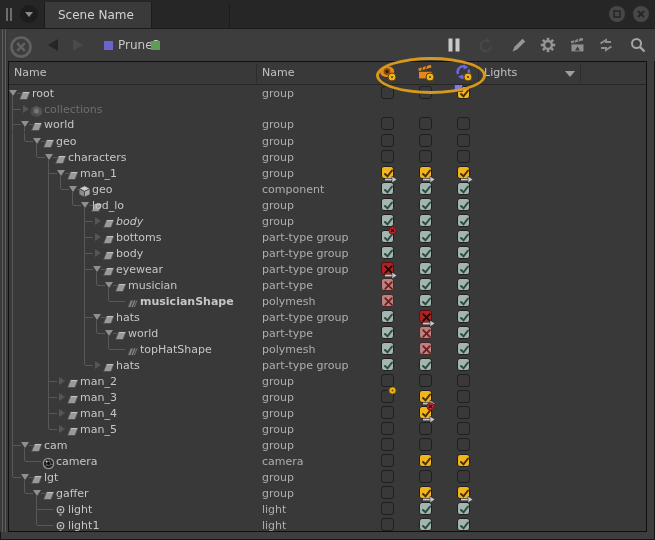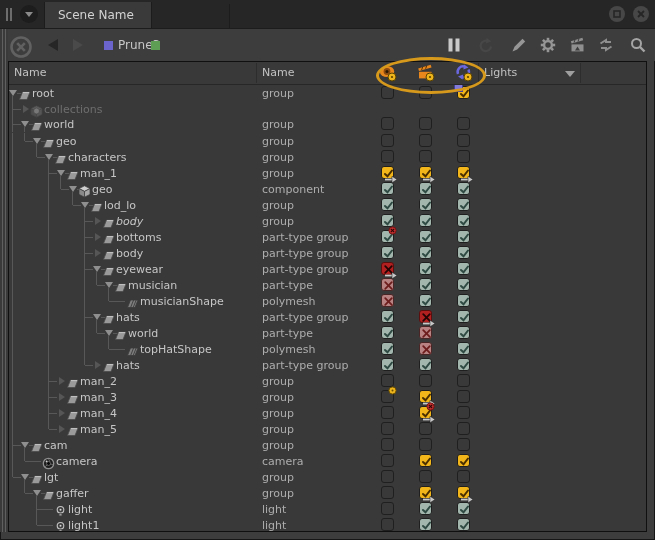--- a/index.html
+++ b/index.html
@@ -374,21 +374,21 @@
         <div class="gline" style="left: 39px; top: 0px; height: 16px;"></div>
         <div class="gline" style="left: 63px; top: 0px; height: 8px;"></div>
         <div class="hline" style="left: 64px; top: 8px; width: 8px;"></div>
         <div class="expander exp-open" style="left: 72px;"></div>
         <div class="gline" style="left: 75px; top: 11px; height: 5px;"></div>
         <div class="hline" style="left: 80px; top: 8px; width: 4px;"></div>
         <div class="nicon" style="left: 81px;"><svg width="13" height="13">
             <polygon points="1.5,10.5 4.5,3 12,3 9,10.5" fill="#9a9a9a" stroke="#4a4a4a" stroke-width="0.8"></polygon>
             <line x1="4.8" y1="3.6" x2="11.2" y2="3.6" stroke="#cfcfcf" stroke-width="0.9"></line>
           </svg></div>
-        <div class="nname" style="left: 95px;">lod_lo</div>
+        <div class="nname" style="left: 83px;">lod_lo</div>
         <div class="ntype">group</div>
         <div class="cb teal" style="left: 372px;">
           <svg width="15" height="15">
             <polyline points="4,8 6.5,10.3 11,4.5" fill="none" stroke-width="2" stroke-linecap="round" stroke="#2e4a42"></polyline>
           </svg>
         </div>
         <div class="cb teal" style="left: 410px;">
           <svg width="15" height="15">
             <polyline points="4,8 6.5,10.3 11,4.5" fill="none" stroke-width="2" stroke-linecap="round" stroke="#2e4a42"></polyline>
           </svg>
@@ -563,21 +563,21 @@
         <div class="gline" style="left: 3px; top: 0px; height: 16px;"></div>
         <div class="gline" style="left: 39px; top: 0px; height: 16px;"></div>
         <div class="gline" style="left: 75px; top: 0px; height: 16px;"></div>
         <div class="gline" style="left: 99px; top: 0px; height: 8px;"></div>
         <div class="hline" style="left: 100px; top: 8px; width: 16px;"></div>
         <div class="nicon" style="left: 117px;"><svg width="13" height="13">
             <polygon points="1.5,10.5 4.5,3 12,3 9,10.5" fill="#7e7e7e" stroke="#3a3a3a" stroke-width="0.8"></polygon>
             <line x1="4.6" y1="10.5" x2="7.6" y2="3" stroke="#3a3a3a" stroke-width="0.9"></line>
             <line x1="7.2" y1="10.5" x2="10.2" y2="3" stroke="#3a3a3a" stroke-width="0.9"></line>
           </svg></div>
-        <div class="nname" style="left: 131px;">musicianShape</div>
+        <div class="nname" style="left: 131px; font-weight: bold;">musicianShape</div>
         <div class="ntype">polymesh</div>
         <div class="cb pinkx" style="left: 372px;">
           <svg width="15" height="15">
             <line x1="4.2" y1="4.2" x2="10.8" y2="10.8" stroke="#6e1d1d" stroke-width="1.8" stroke-linecap="round"></line>
             <line x1="10.8" y1="4.2" x2="4.2" y2="10.8" stroke="#6e1d1d" stroke-width="1.8" stroke-linecap="round"></line>
           </svg>
         </div>
         <div class="cb teal" style="left: 410px;">
           <svg width="15" height="15">
             <polyline points="4,8 6.5,10.3 11,4.5" fill="none" stroke-width="2" stroke-linecap="round" stroke="#2e4a42"></polyline>

